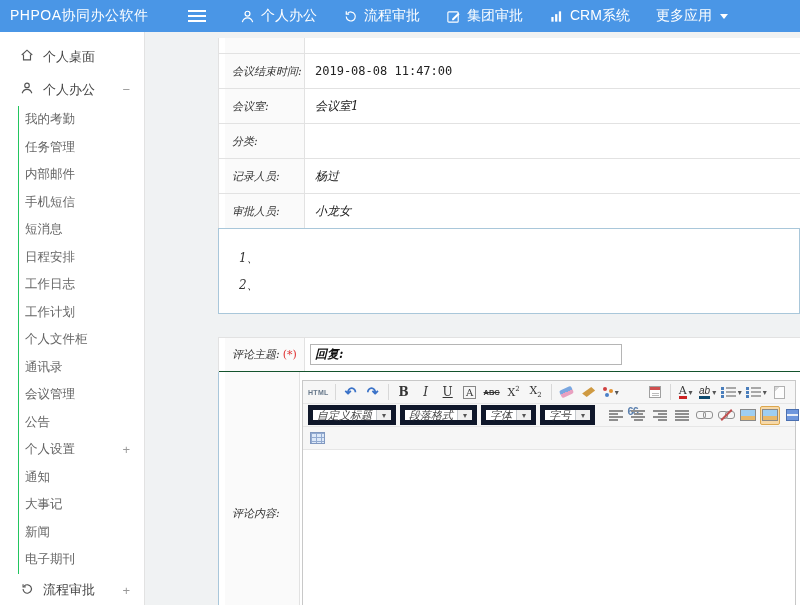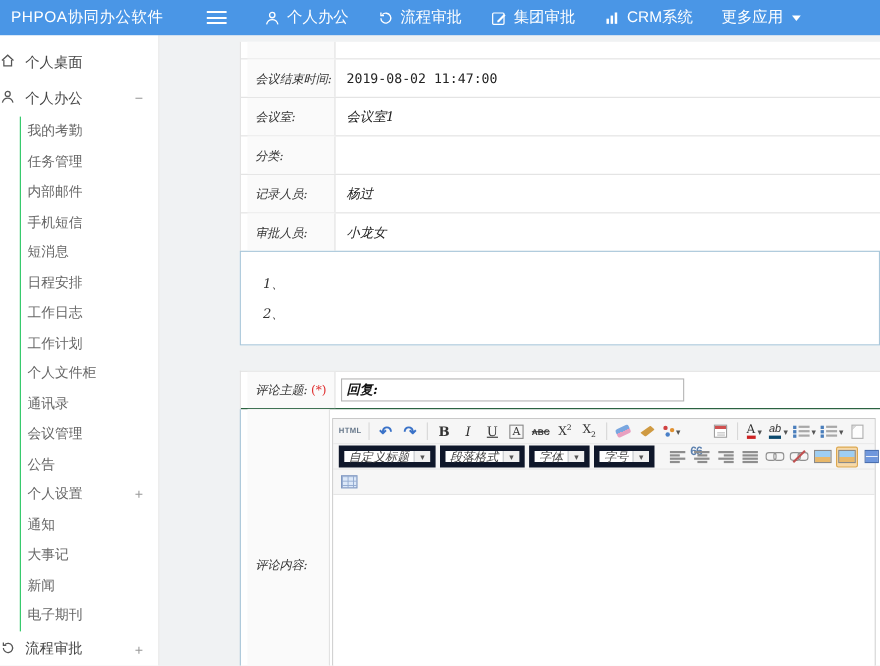--- a/index.html
+++ b/index.html
@@ -15,21 +15,21 @@
   .nav-item { display:flex; align-items:center; gap:6px; font-size:14px;
               margin-right:26px; cursor:pointer; white-space:nowrap; }
   .nav-item svg { display:block; }
   .caret-down { width:0; height:0; border-left:4px solid transparent;
                 border-right:4px solid transparent; border-top:5px solid #fff; margin-left:2px; }
 
   
   .sidebar { position:absolute; top:32px; left:0; width:145px; bottom:0;
              background:#fff; border-right:1px solid #e2e2e2; overflow:hidden; }
   .side-item { height:33px; display:flex; align-items:center; gap:9px;
-               padding-left:0; font-size:13px; color:#444; cursor:pointer; }
+               padding-left:20px; font-size:13px; color:#444; cursor:pointer; }
   .side-item:first-child { margin-top:8px; }
   .side-toggle { margin-left:auto; margin-right:14px; color:#999; font-size:13px; }
   .submenu { margin-left:18px; border-left:1px solid #22c55e; }
   .sub-item { height:27.5px; display:flex; align-items:center; padding-left:6px;
               font-size:12.5px; color:#666; cursor:pointer; }
   .sub-toggle { margin-left:auto; margin-right:14px; color:#999; font-size:13px; }
 
   
   .main { position:absolute; top:32px; left:145px; right:0; bottom:0;
           background:#f0f2f3; overflow:hidden; }
@@ -283,21 +283,21 @@
 
 <div class="main">
 
   <div class="form-table">
     <div class="frow partial">
       <div class="fcell-label"></div>
       <div class="fcell-value"></div>
     </div>
     <div class="frow">
       <div class="fcell-label">会议结束时间:</div>
-      <div class="fcell-value mono">2019-08-02 11:47:00</div>
+      <div class="fcell-value mono">2019-08-08 11:47:00</div>
     </div>
     <div class="frow">
       <div class="fcell-label">会议室:</div>
       <div class="fcell-value">会议室1</div>
     </div>
     <div class="frow">
       <div class="fcell-label">分类:</div>
       <div class="fcell-value"></div>
     </div>
     <div class="frow">

